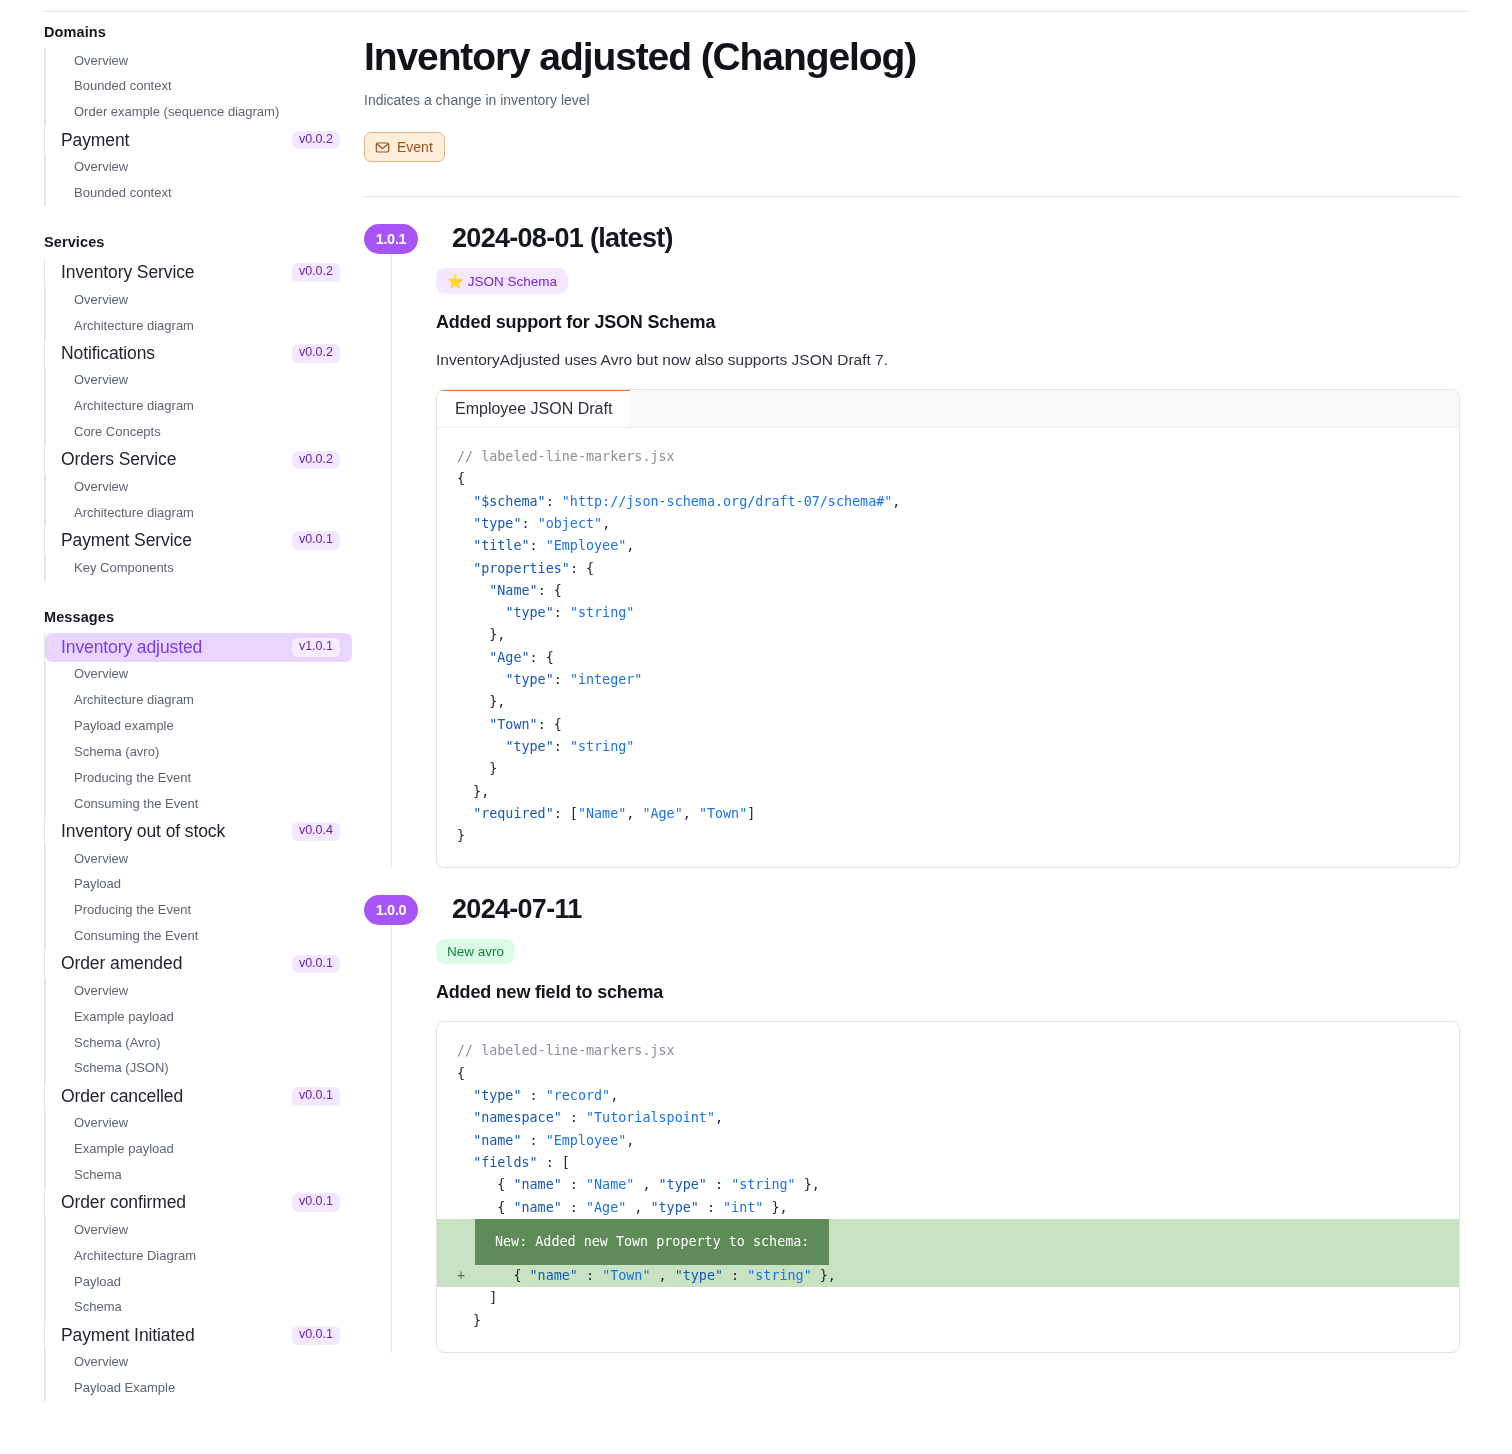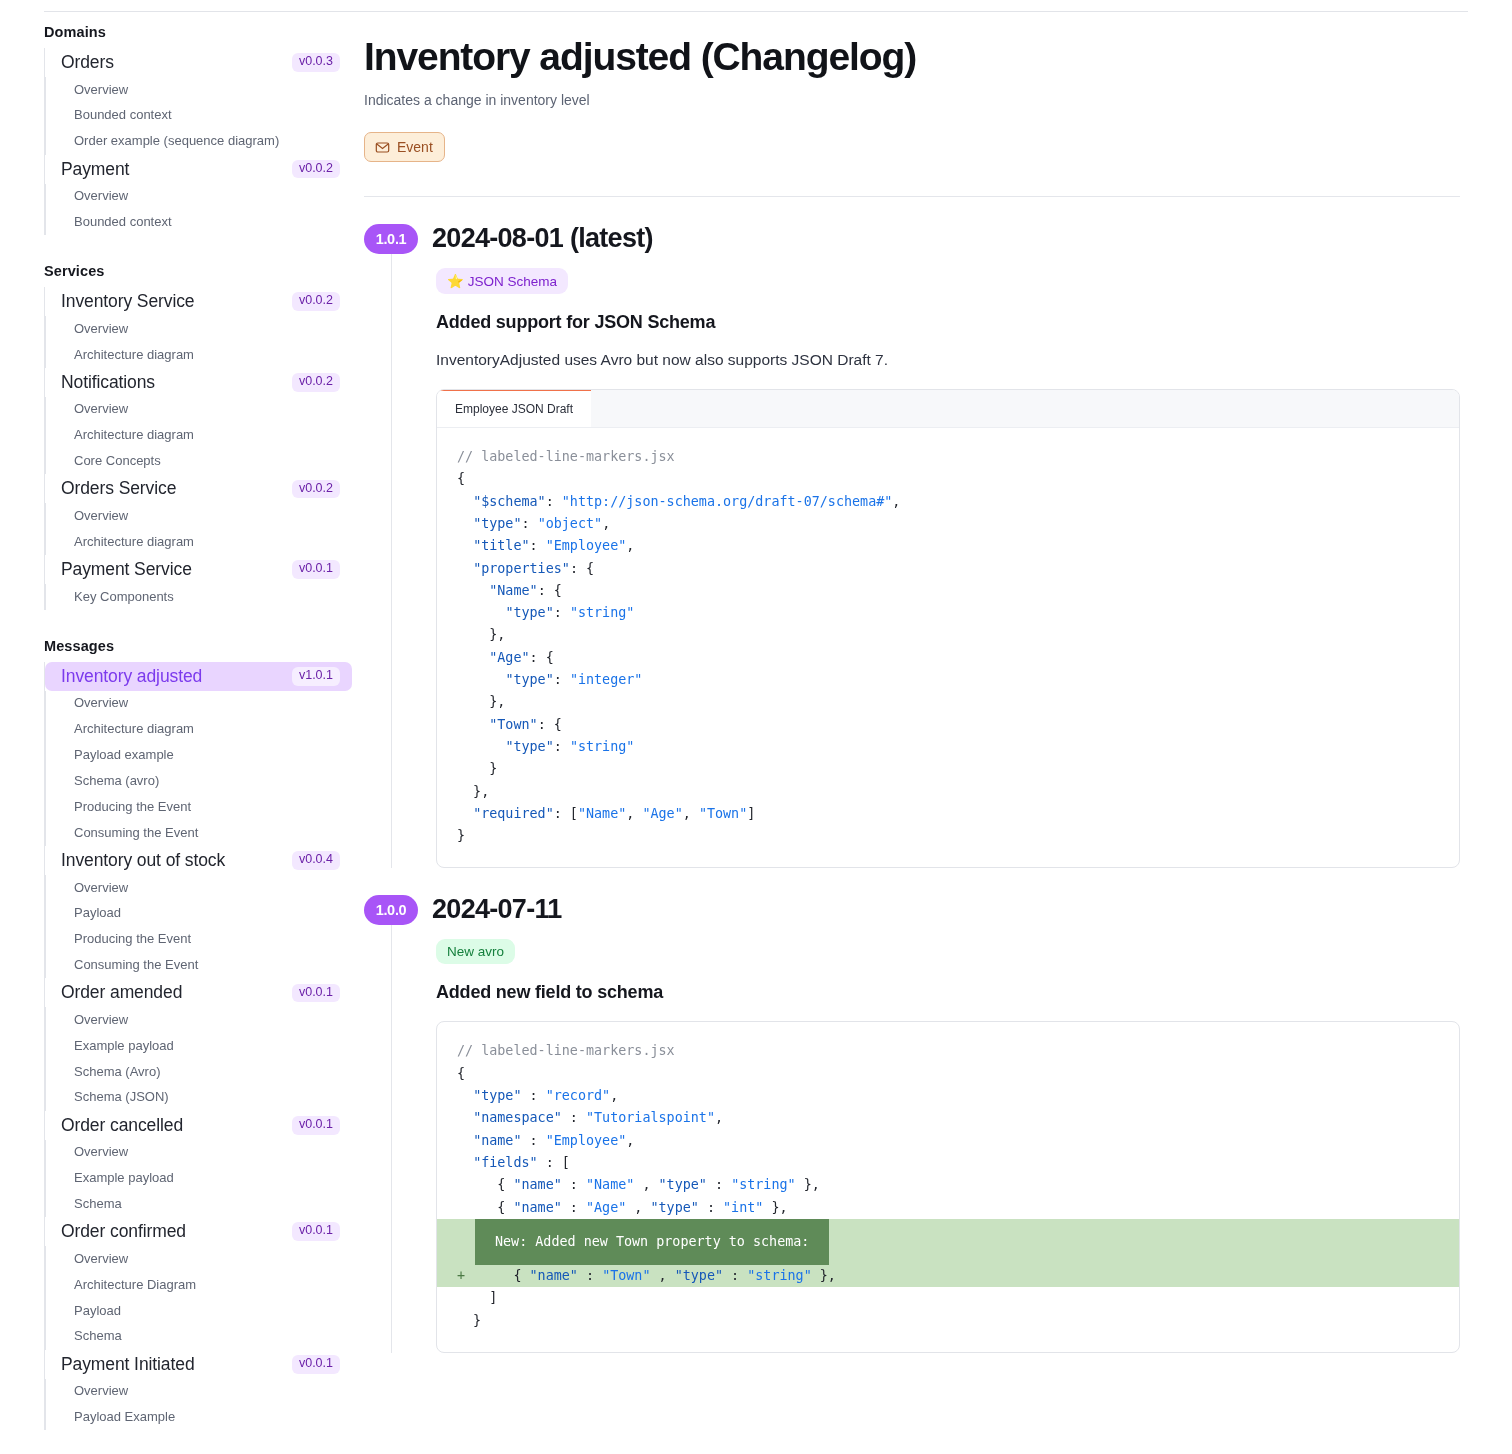--- a/index.html
+++ b/index.html
@@ -108,21 +108,21 @@
   }
   .event-badge svg { display: block; }
 
   .hr {
     height: 1px; background: #e4e6eb;
     margin: 34px 0 0 0;
   }
 
   
   .entry { position: relative; padding-top: 26px; }
-  .entry-head { display: flex; align-items: center; gap: 14px; text-align: right; }
+  .entry-head { display: flex; align-items: center; gap: 34px; text-align: right; }
   .rel-badge {
     width: 54px; height: 30px;
     border-radius: 15px;
     background: #a855f7;
     color: #ffffff;
     font-size: 14.5px;
     font-weight: 600;
     display: flex; align-items: center; justify-content: center;
     flex: 0 0 auto;
     letter-spacing: -.3px;
@@ -171,21 +171,21 @@
   }
   .code-tabs {
     display: flex;
     background: #f7f8fa;
     border-bottom: 1px solid #eceef2;
     height: 38px;
   }
   .code-tab {
     padding: 0 18px;
     display: flex; align-items: center;
-    font-size: 12px;
+    font-size: 16px;
     color: #4b5160;
     cursor: pointer;
   }
   .code-tab.active {
     background: #ffffff;
     border-top: 2.5px solid #f0714a;
     margin-top: -1px;
     color: #2b2f3a;
   }
   .code-body {
@@ -219,24 +219,20 @@
 <body>
 
 <div class="top-rule"></div>
 
 <div class="page">
 
   <aside class="sidebar" id="sidebar">
       <div class="nav-group">
         <div class="group-title">Domains</div>
         <div class="entity">
-          <div class="entity-head">
-            <span class="name">Orders</span>
-            <span class="ver-badge">v0.0.3</span>
-          </div>
           <div class="sub-list">
             <div class="sub-item">Overview</div>
             <div class="sub-item">Bounded context</div>
             <div class="sub-item">Order example (sequence diagram)</div>
           </div>
         </div>
         <div class="entity">
           <div class="entity-head">
             <span class="name">Payment</span>
             <span class="ver-badge">v0.0.2</span>

